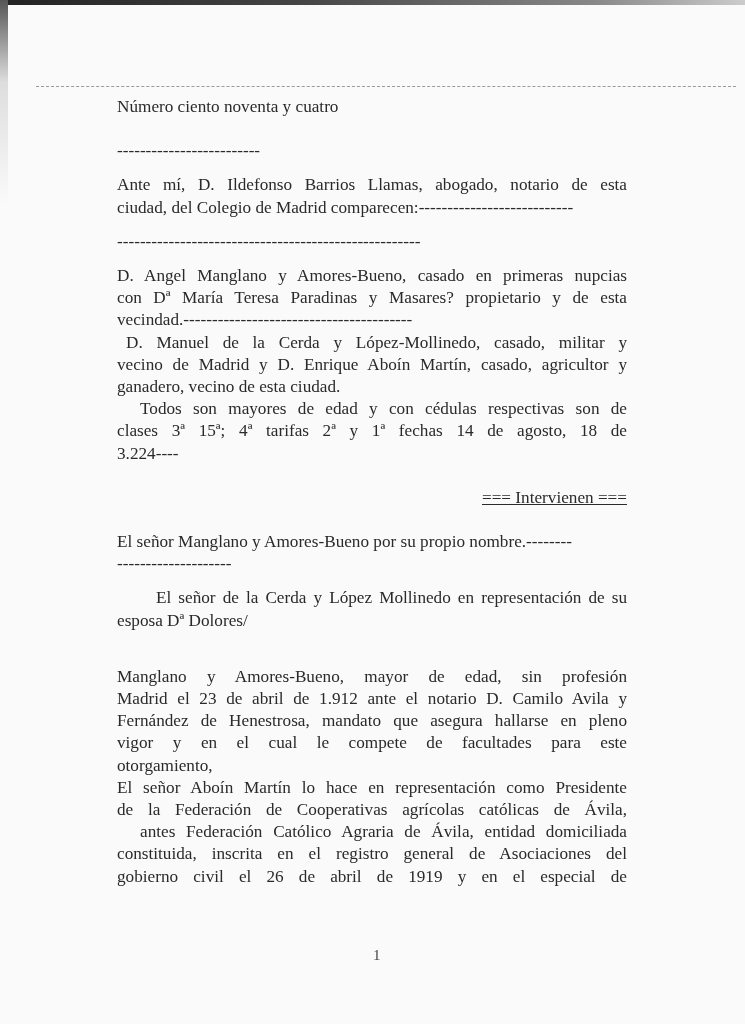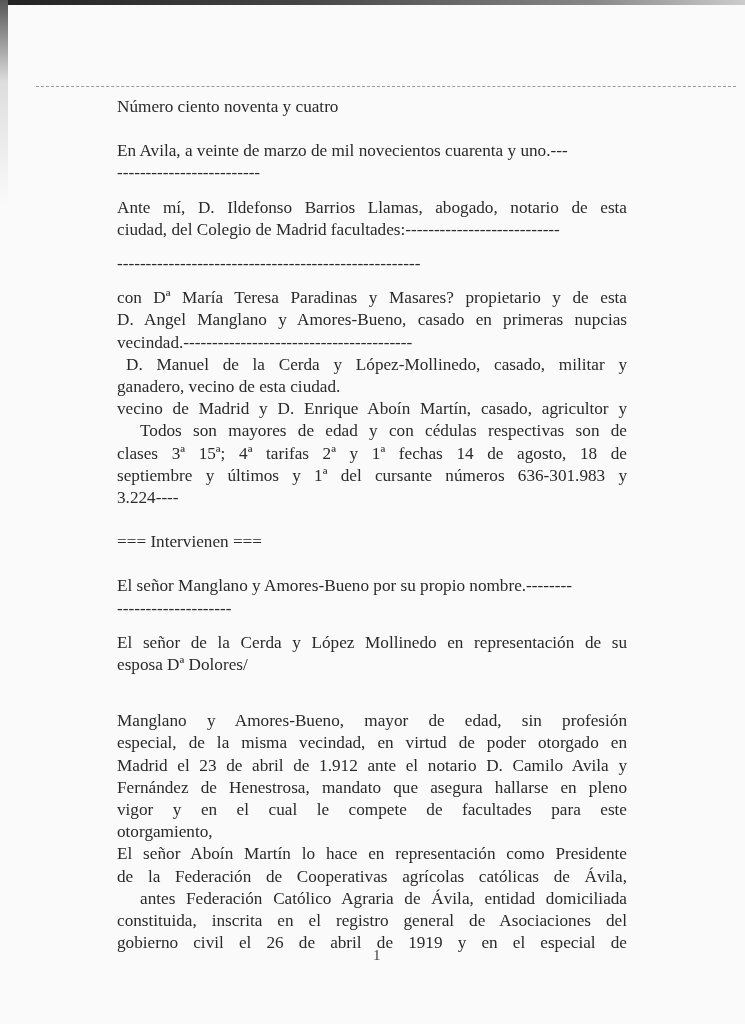--- a/index.html
+++ b/index.html
@@ -22,89 +22,86 @@
       position: absolute; left: 36px; top: 86px; width: 700px; height: 0;
       border-top: 1px dashed #9a9a9a;
     }
     .page {
       position: absolute; left: 117px; top: 96px; width: 510px;
       font-size: 17.2px; line-height: 22.2px;
     }
     .p { margin: 0; text-align: justify; }
     .gap { height: 22px; }
     .gap-sm { height: 12px; }
-    .center { text-align: left; }
+    .center { text-align: right; text-decoration: underline; }
     .noj { text-align: left; }
     .page-number {
       position: absolute; left: 373px; top: 947px;
       font-size: 15px; color: #444;
     }
   </style>
 </head>
 <body>
 
 <div class="scan-edge-top"></div>
 <div class="scan-edge-left"></div>
 <div class="header-rule"></div>
 
 <div class="page">
   <p class="p noj">Número ciento noventa y cuatro</p>
   <div class="gap"></div>
 
-  <p class="p noj">En Avila, a veinte de marzo de mil novecientos cuarenta y uno.---</p>
   <p class="p noj">-------------------------</p>
   <div class="gap-sm"></div>
 
   <div>
     <p class="p" style="text-align-last: justify;">Ante mí, D. Ildefonso Barrios Llamas, abogado, notario de esta</p>
-    <p class="p noj">ciudad, del Colegio de Madrid facultades:---------------------------</p>
+    <p class="p noj">ciudad, del Colegio de Madrid comparecen:---------------------------</p>
     <div class="gap-sm"></div>
     <p class="p noj">-----------------------------------------------------</p>
   </div>
   <div class="gap-sm"></div>
 
   <div>
+    <p class="p" style="text-align-last: justify;">D. Angel Manglano y Amores-Bueno, casado en primeras nupcias</p>
     <p class="p" style="text-align-last: justify;">con Dª María Teresa Paradinas y Masares?  propietario y de esta</p>
-    <p class="p" style="text-align-last: justify;">D. Angel Manglano y Amores-Bueno, casado en primeras nupcias</p>
     <p class="p noj">vecindad.----------------------------------------</p>
   </div>
 
   <div>
     <p class="p" style="text-align-last: justify; margin-left: 9px;">D. Manuel de la Cerda y López-Mollinedo, casado, militar y</p>
+    <p class="p" style="text-align-last: justify;">vecino de Madrid y D. Enrique Aboín Martín, casado, agricultor y</p>
     <p class="p noj">ganadero, vecino de esta ciudad.</p>
-    <p class="p" style="text-align-last: justify;">vecino de Madrid y D. Enrique Aboín Martín, casado, agricultor y</p>
   </div>
 
   <div>
     <p class="p" style="text-align-last: justify; margin-left: 23px;">Todos son mayores de edad y con cédulas respectivas  son de</p>
     <p class="p" style="text-align-last: justify;">clases  3ª 15ª; 4ª tarifas 2ª y 1ª fechas 14 de agosto, 18 de</p>
-    <p class="p" style="text-align-last: justify;">septiembre y últimos y 1ª del  cursante números 636-301.983 y</p>
     <p class="p noj">3.224----</p>
   </div>
   <div class="gap"></div>
 
   <p class="p center">=== Intervienen ===</p>
   <div class="gap"></div>
 
   <div>
     <p class="p noj">El señor Manglano y Amores-Bueno por su propio nombre.--------</p>
     <p class="p noj">--------------------</p>
   </div>
   <div class="gap-sm"></div>
 
   <div>
-    <p class="p" style="text-align-last: justify;">El señor de la Cerda y López Mollinedo en representación de su</p>
+    <p class="p" style="text-align-last: justify; margin-left: 39px;">El señor de la Cerda y López Mollinedo en representación de su</p>
     <p class="p noj">esposa Dª  Dolores/</p>
   </div>
   <div class="gap"></div>
   <div class="gap-sm"></div>
 
   <div>
     <p class="p" style="text-align-last: justify;">Manglano y Amores-Bueno, mayor de edad, sin profesión</p>
-    <p class="p" style="text-align-last: justify;">especial, de la misma vecindad, en virtud de poder  otorgado en</p>
     <p class="p" style="text-align-last: justify;">Madrid el 23 de abril de 1.912 ante el notario D. Camilo Avila y</p>
     <p class="p" style="text-align-last: justify;">Fernández de Henestrosa,  mandato que asegura hallarse en pleno</p>
     <p class="p" style="text-align-last: justify;">vigor y en el cual  le compete  de facultades para este</p>
     <p class="p noj">otorgamiento,</p>
   </div>
 
   <div>
     <p class="p" style="text-align-last: justify;">El señor Aboín Martín lo hace en representación como Presidente</p>
     <p class="p" style="text-align-last: justify;">de la Federación de Cooperativas agrícolas católicas de Ávila,</p>
     <p class="p" style="text-align-last: justify; margin-left: 23px;">antes Federación Católico Agraria de Ávila, entidad domiciliada</p>

